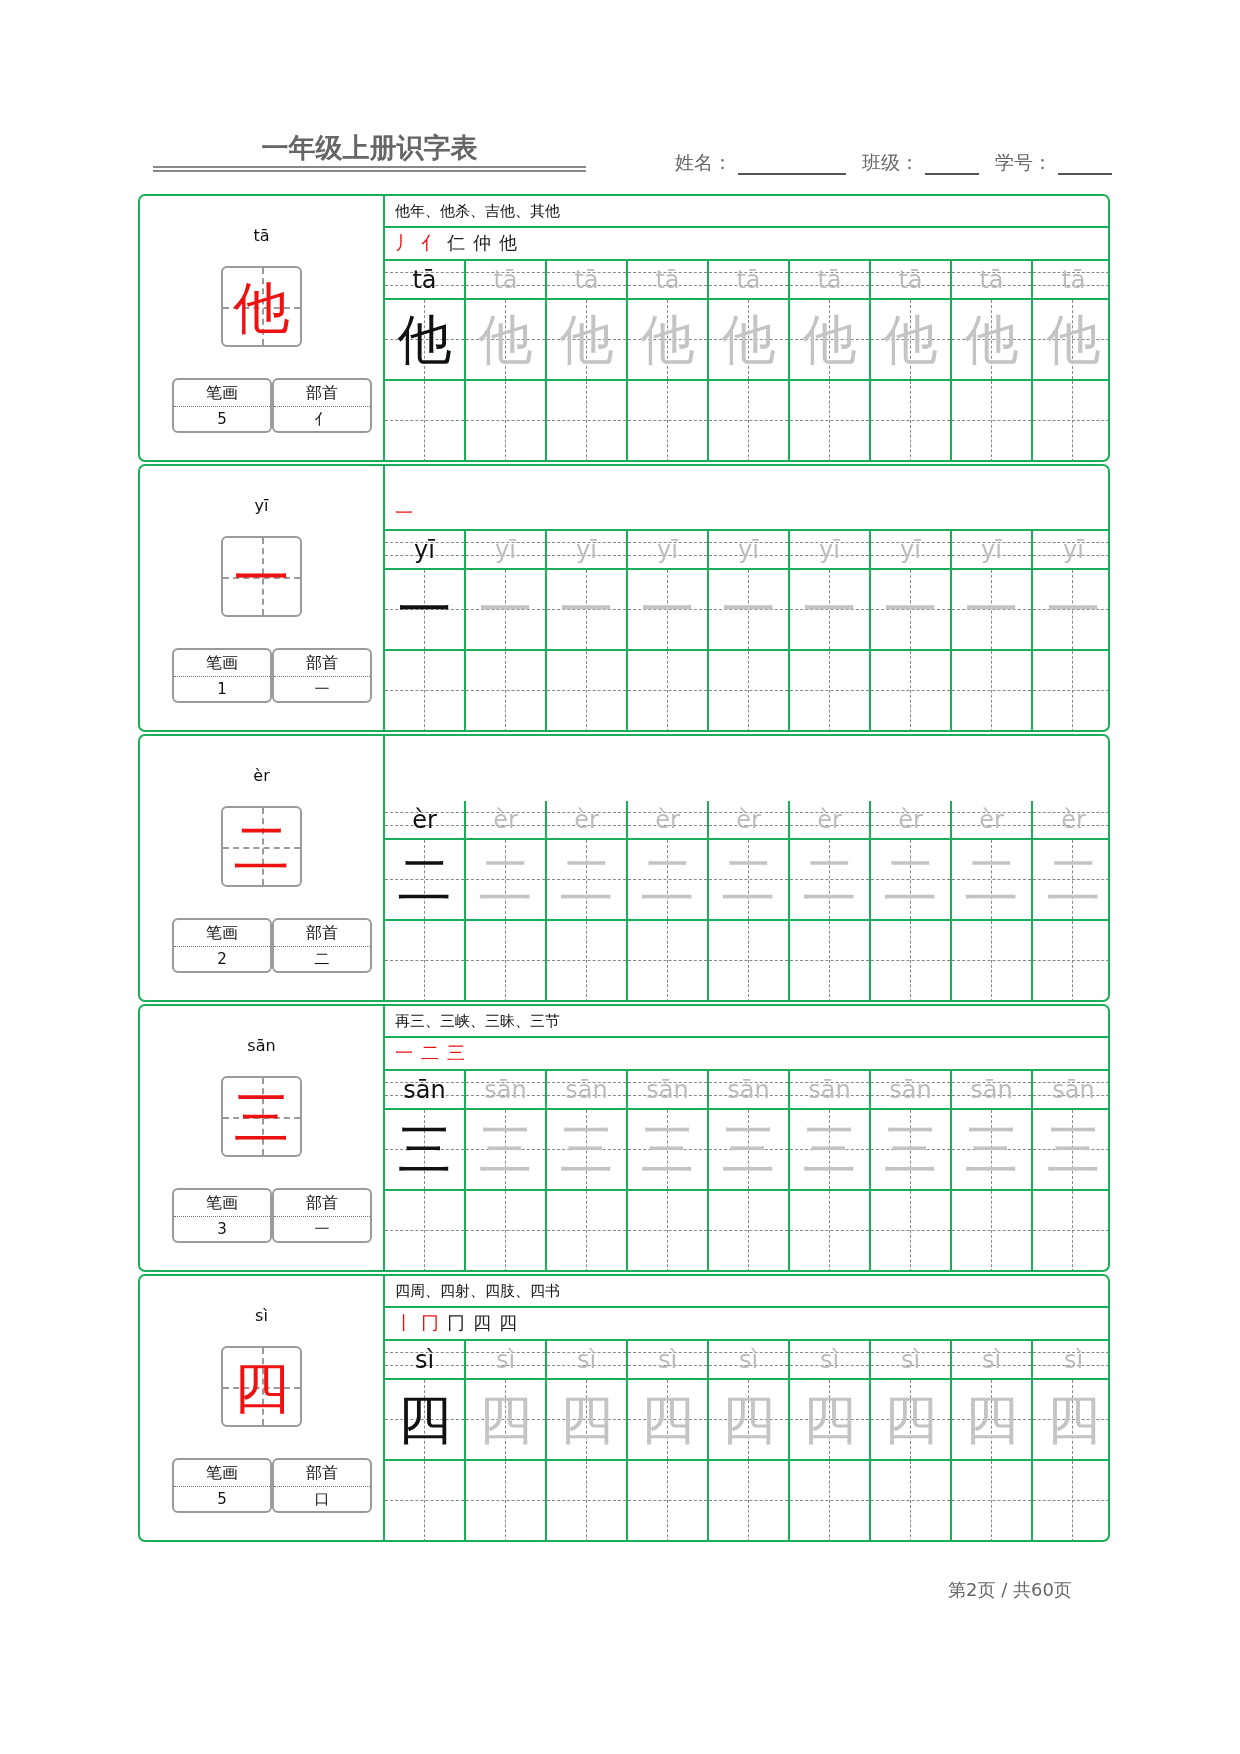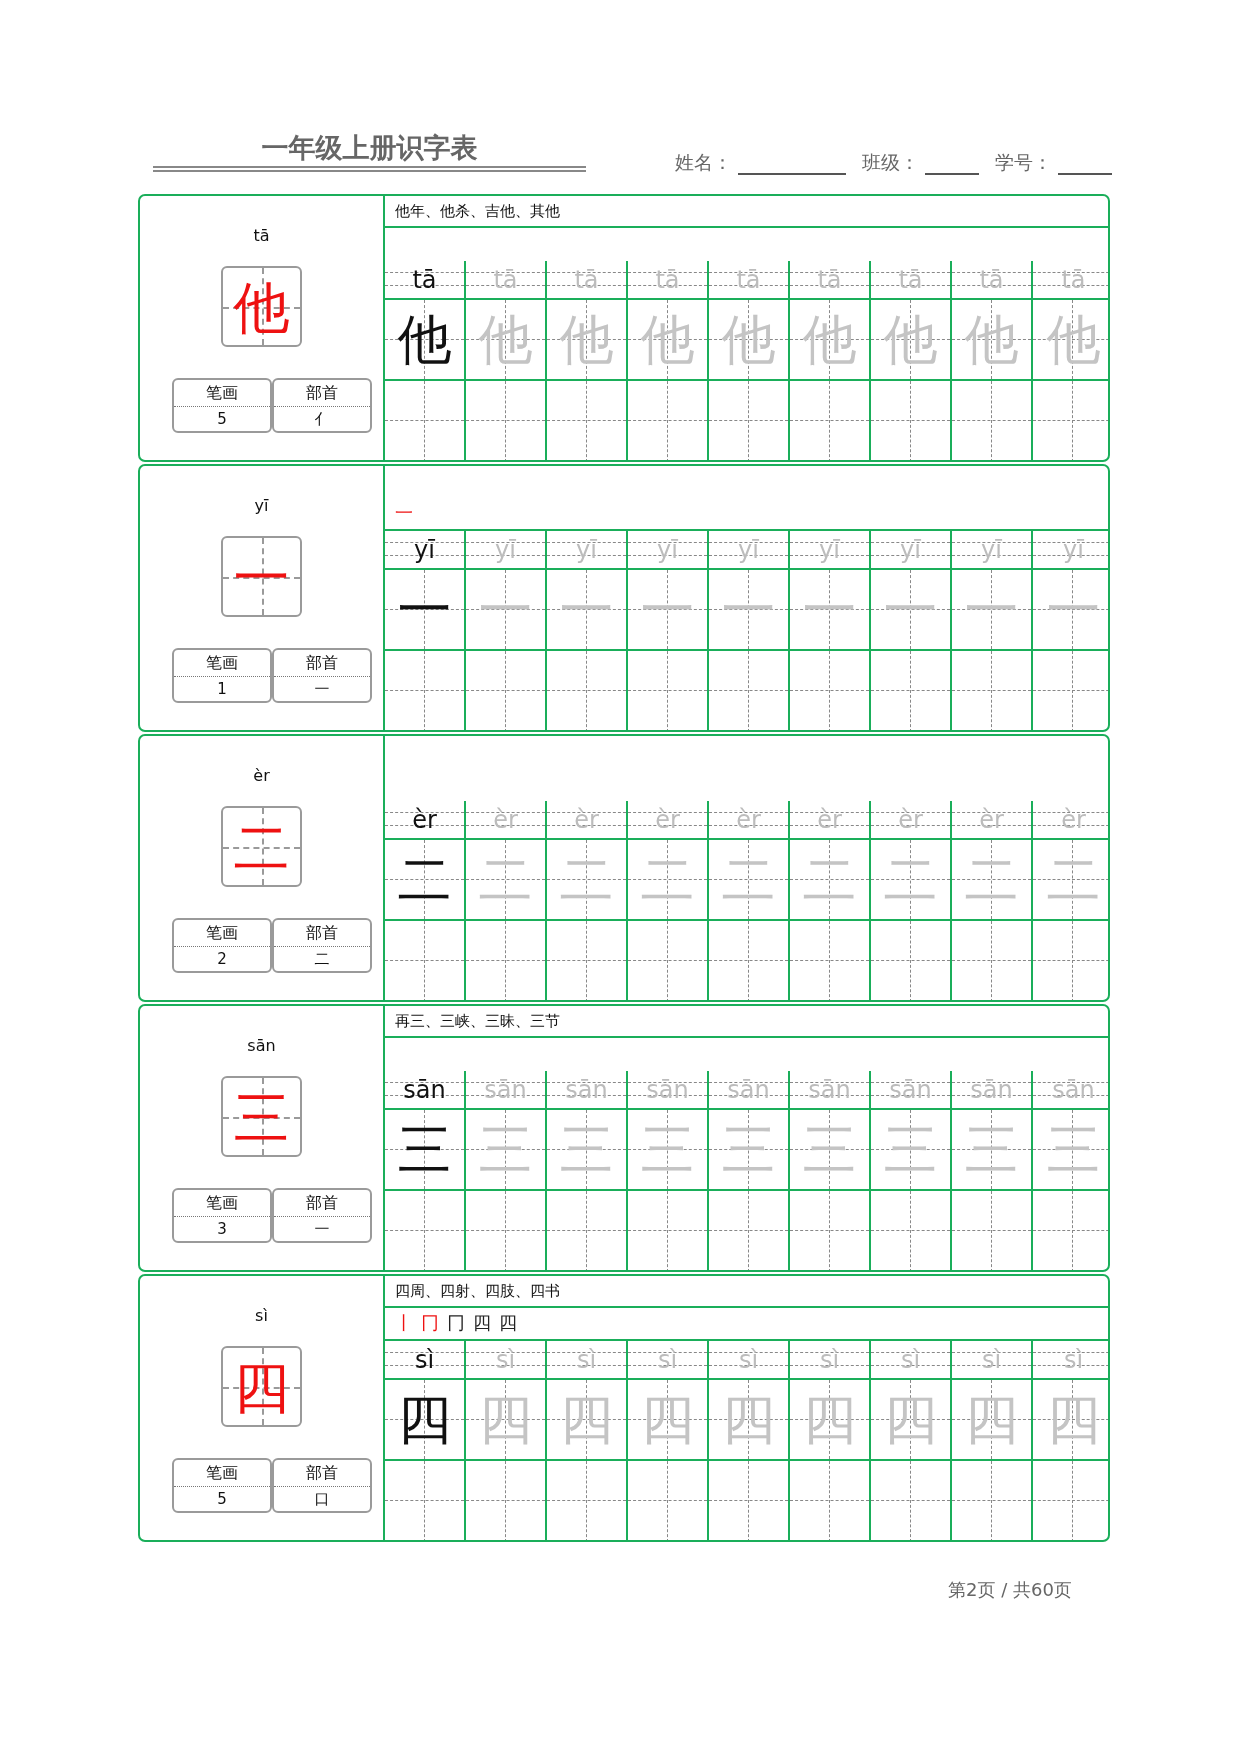--- a/index.html
+++ b/index.html
@@ -104,20 +104,21 @@
           <div class="lab">笔画</div>
           <div class="val">5</div>
         </div>
         <div class="meta m2">
           <div class="lab">部首</div>
           <div class="val">亻</div>
         </div>
       </div>
       <div class="right">
         <div class="words">他年、他杀、吉他、其他</div>
+        <div class="strokes"><span class="s red">丿</span><span class="s red">亻</span><span class="s">仁</span><span class="s">仲</span><span class="s">他</span></div>
         <div class="grid">
       <div class="col" style="left:0px">
         <div class="cell-py">
           <div class="l1"></div>
               <div class="l2"></div>
           <div class="t">tā</div>
         </div>
         <div class="cell-ch c1">
           <div class="gv"></div>
               <div class="gh"></div>
@@ -604,20 +605,21 @@
           <div class="lab">笔画</div>
           <div class="val">3</div>
         </div>
         <div class="meta m2">
           <div class="lab">部首</div>
           <div class="val">一</div>
         </div>
       </div>
       <div class="right">
         <div class="words">再三、三峡、三昧、三节</div>
+        <div class="strokes"><span class="s red">一</span><span class="s red">二</span><span class="s red">三</span></div>
         <div class="grid">
       <div class="col" style="left:0px">
         <div class="cell-py">
           <div class="l1"></div>
               <div class="l2"></div>
           <div class="t">sān</div>
         </div>
         <div class="cell-ch c1">
           <div class="gv"></div>
               <div class="gh"></div>

